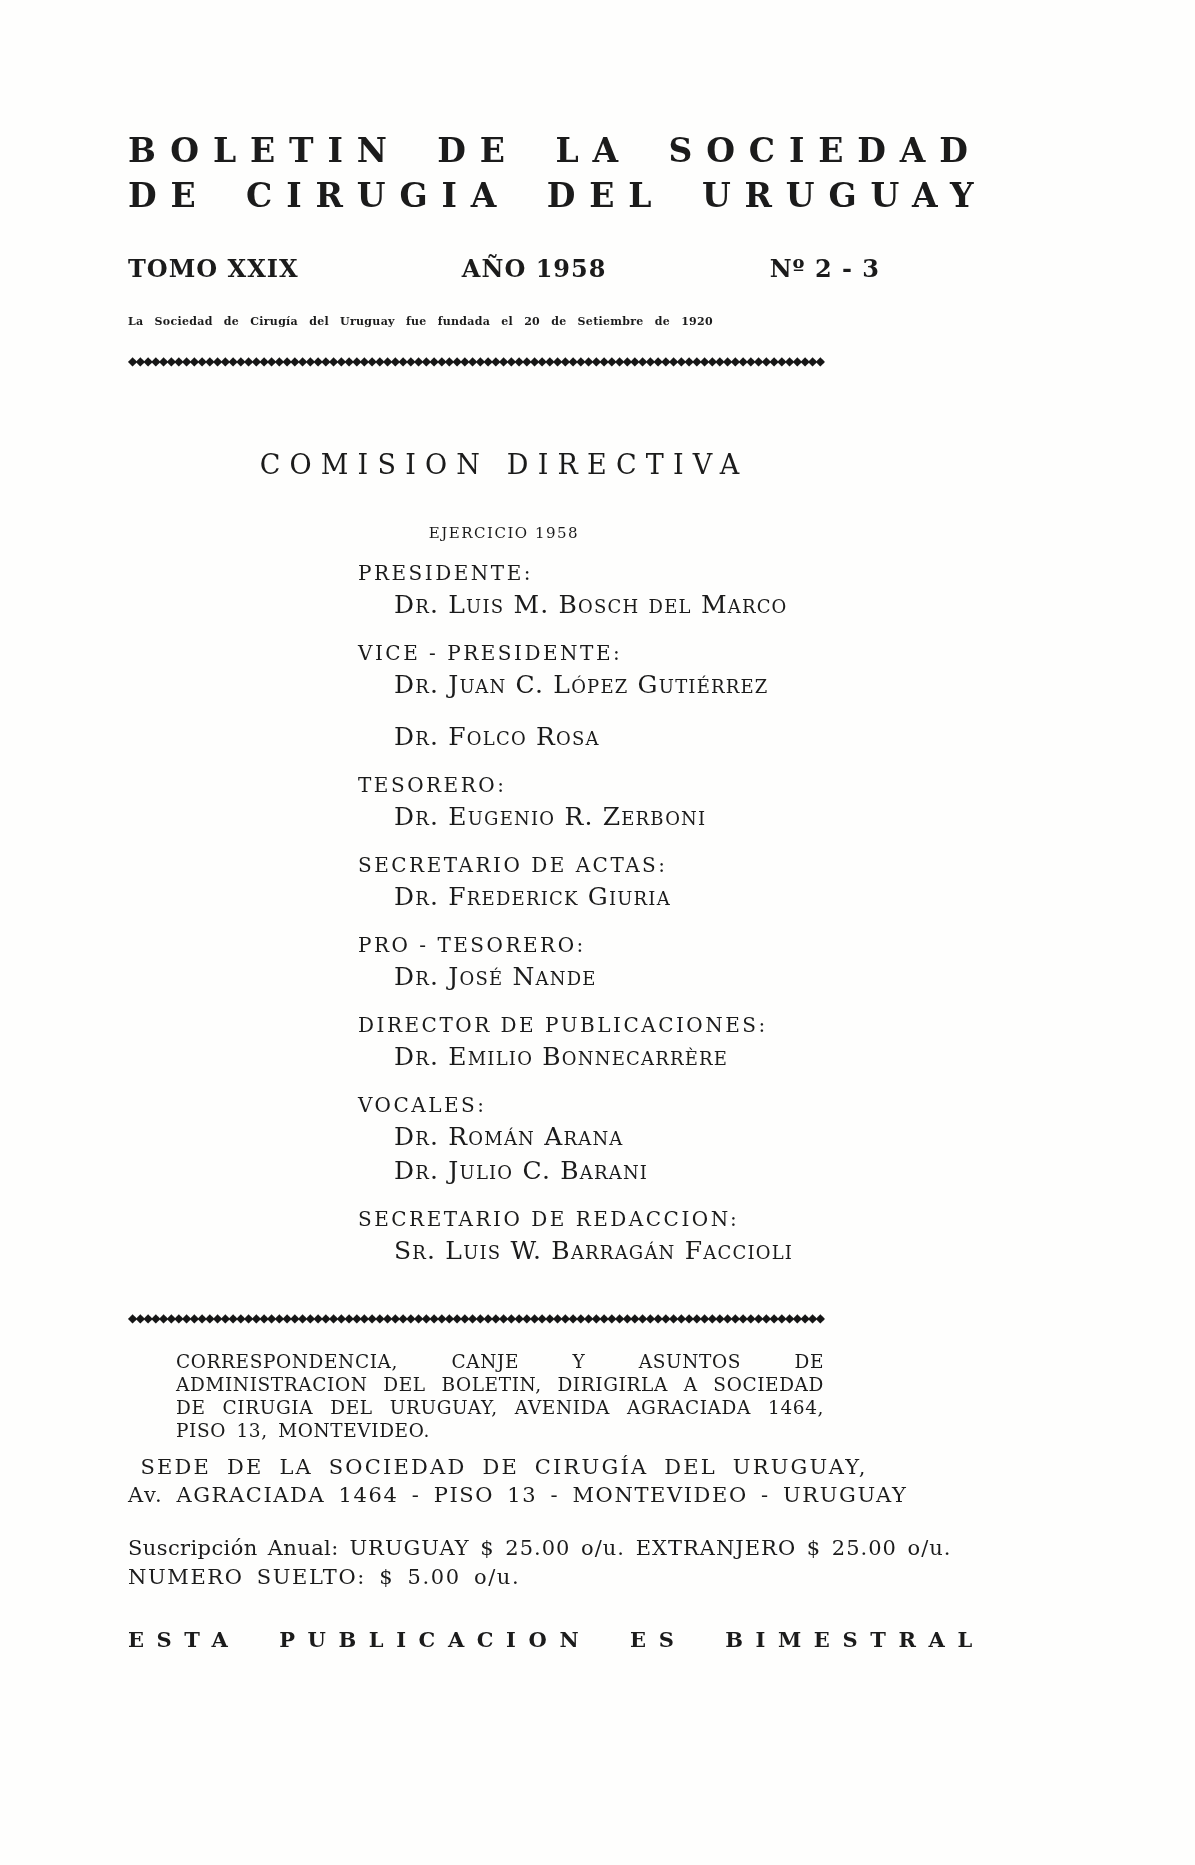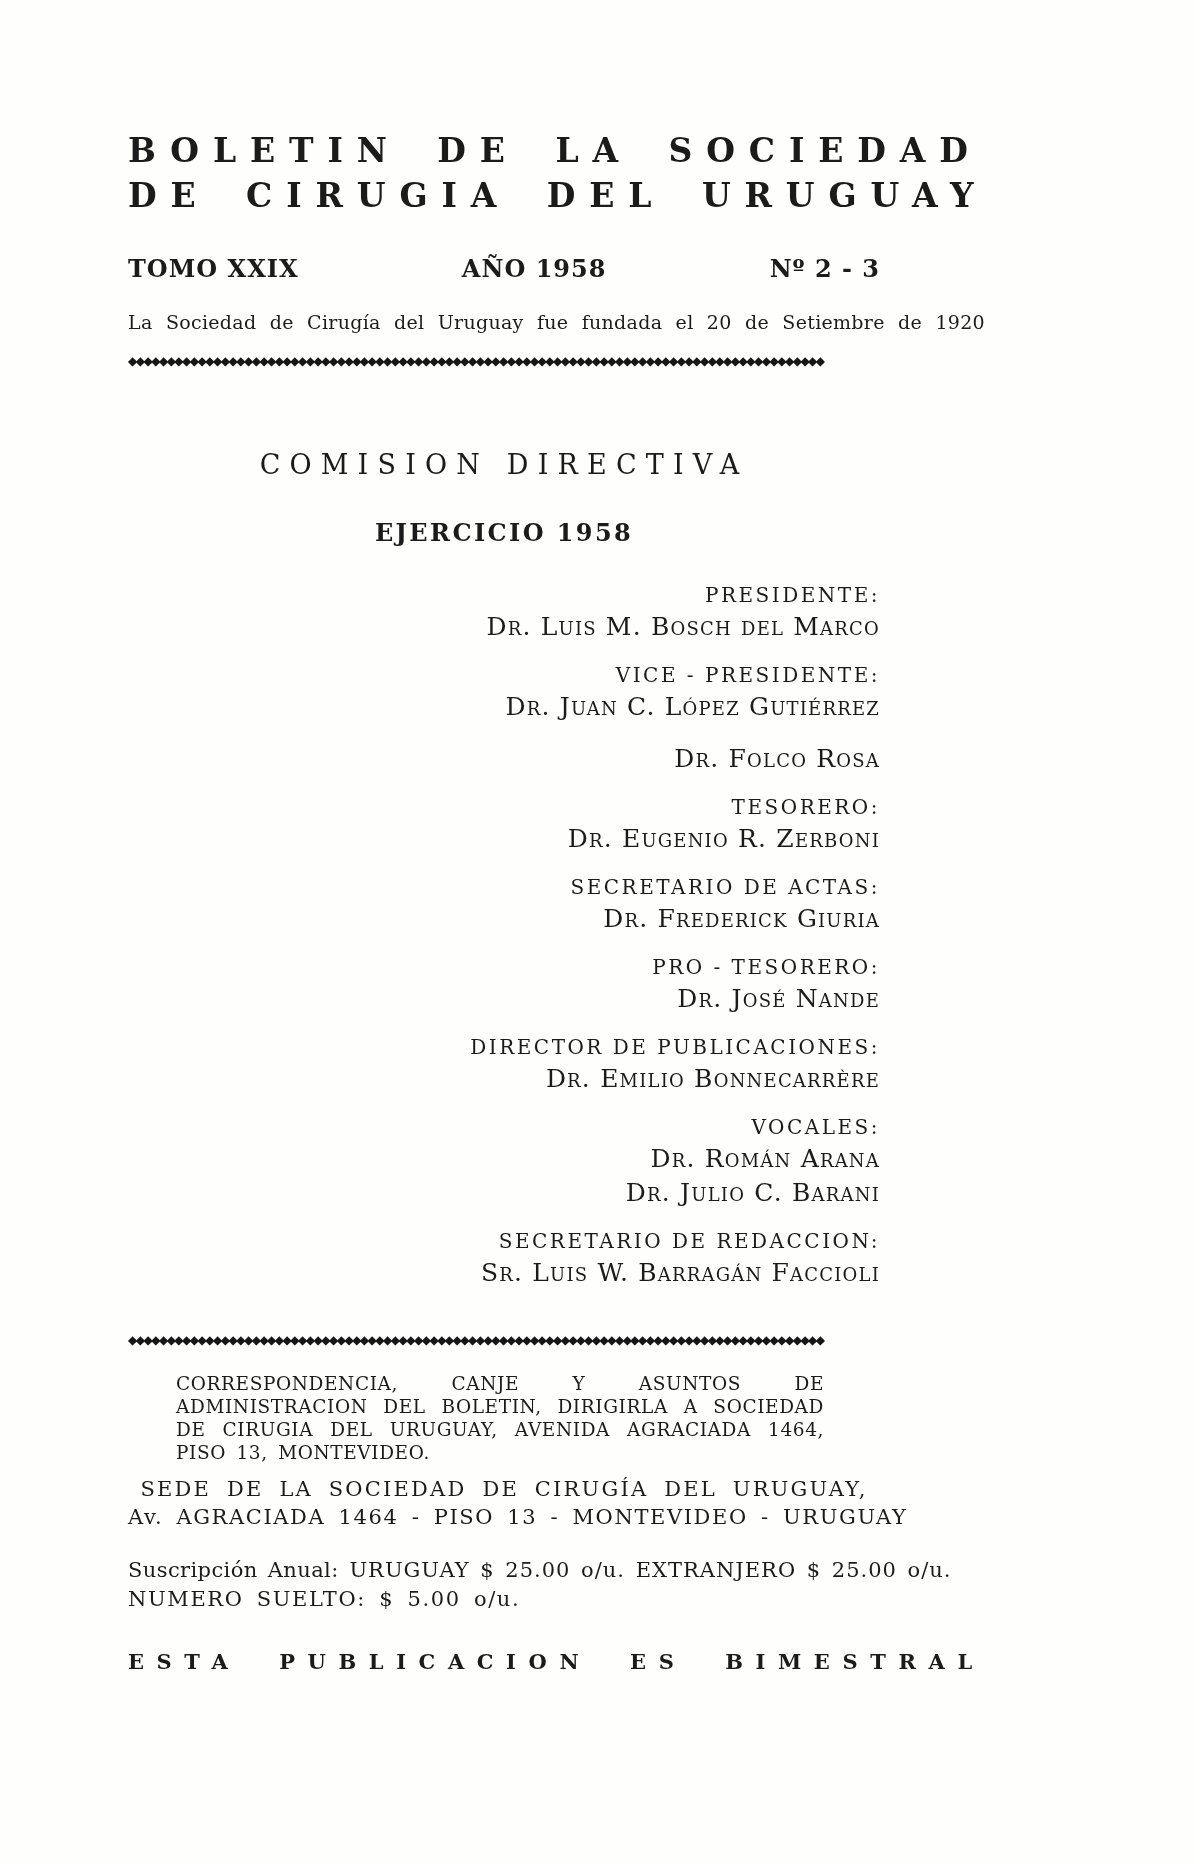--- a/index.html
+++ b/index.html
@@ -24,21 +24,21 @@
     word-spacing:0.34em;
     white-space:nowrap;
   }
   .volume-row{
     margin-top:36px;
     display:flex;justify-content:space-between;align-items:baseline;
     font-weight:700;font-size:24px;line-height:30px;letter-spacing:1px;
   }
   .founding-note{
     margin-top:28px;
-    font-weight:400;font-size:19px;line-height:20px;
+    font-weight:700;font-size:11px;line-height:20px;
     letter-spacing:0.3px;word-spacing:7px;
     white-space:nowrap;
   }
   .zigzag{
     margin-top:22px;
     height:15px;line-height:14px;overflow:hidden;white-space:nowrap;
     font-family:"DejaVu Sans", sans-serif;
     font-size:12px;letter-spacing:-1.5px;color:#161616;
     user-select:none;
   }
@@ -47,27 +47,26 @@
   .section-heading{
     margin-top:80px;
     text-align:center;
     font-size:27px;line-height:32px;
     letter-spacing:0.34em;
     white-space:nowrap;
   }
   .section-subheading{
     margin-top:40px;
     text-align:center;
-    font-weight:700;font-size:24px;line-height:24px;
+    font-weight:400;font-size:15px;line-height:24px;
     letter-spacing:0.1em;
   }
   .committee-list{
-    margin-top:38px;
+    margin-top:16px;
     margin-left:230px;
-    text-align:right;
   }
   .entry{margin-bottom:21px;}
   .role{
     font-size:20px;line-height:25px;letter-spacing:2.5px;
     white-space:nowrap;
   }
   .member{
     margin-left:36px;margin-top:3px;
     font-variant:small-caps;
     font-size:25px;line-height:31px;letter-spacing:1.2px;

